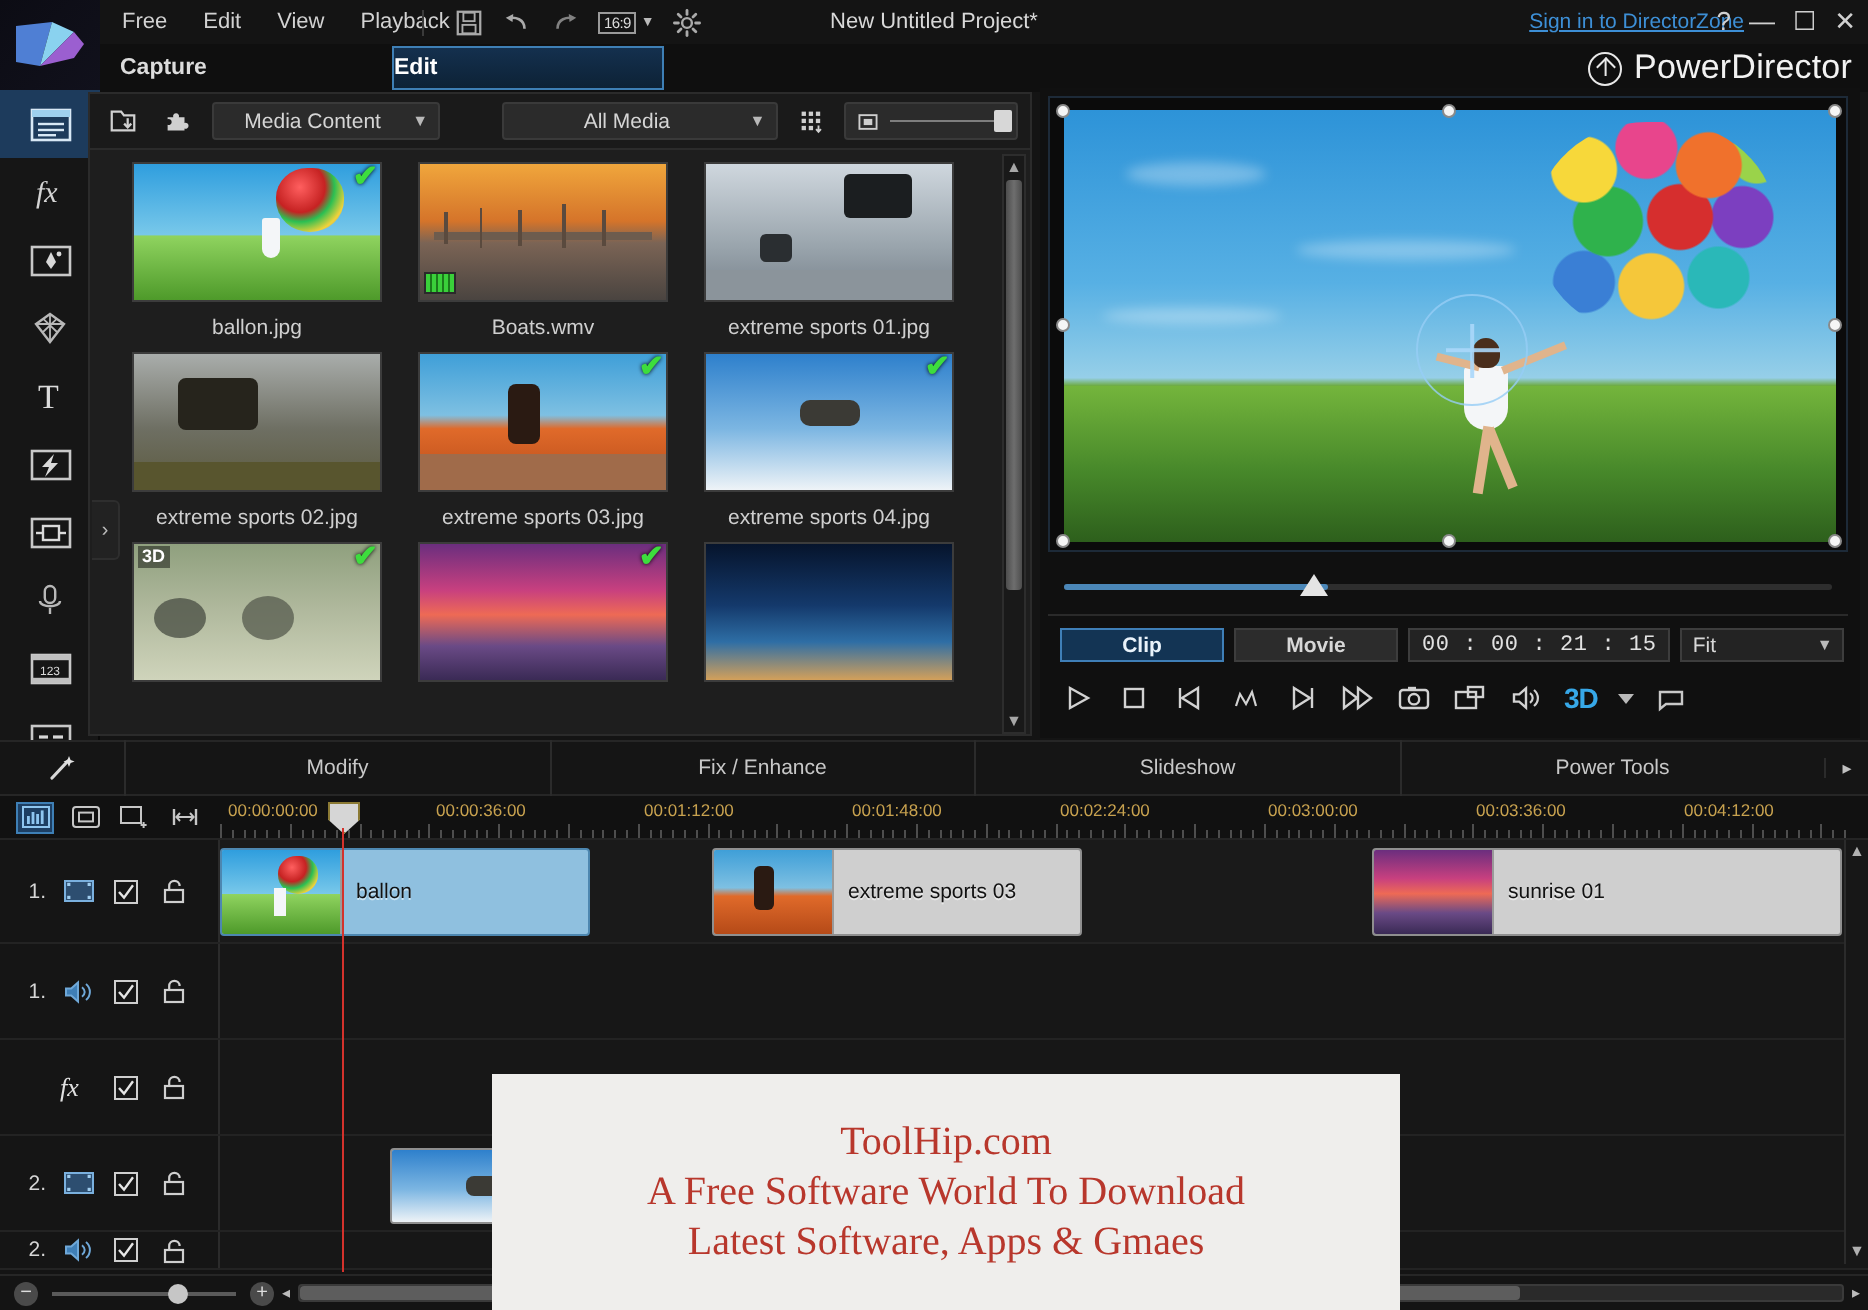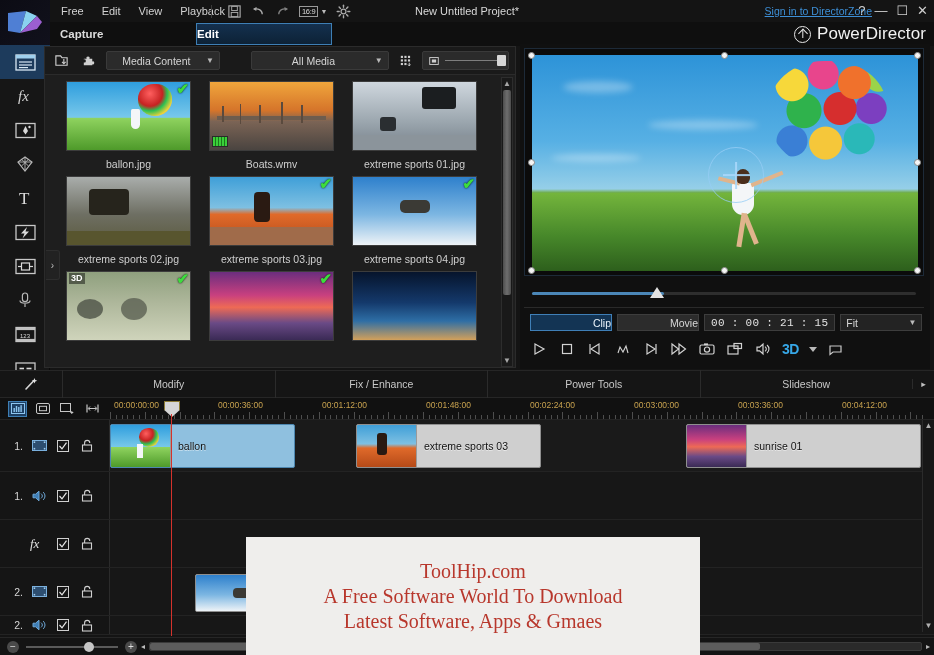--- a/index.html
+++ b/index.html
@@ -195,22 +195,22 @@
   .scrub-fill { position:absolute; left:0; top:0; height:3px; width:132px; background:#4b87b8; border-radius:2px; }
   .scrub-head {
     position:absolute; left:126px; top:3px; width:0; height:0;
     border-left:7px solid transparent; border-right:7px solid transparent;
     border-bottom:11px solid #e4e4e4; cursor:pointer;
   }
   .pv-sep { position:absolute; left:4px; top:263px; width:400px; height:1px; background:#2a2a2a; }
 
   .pv-row1 { position:absolute; left:10px; top:270px; display:flex; align-items:center; gap:5px; }
   .cmbtn {
-    width:82px; height:17px; text-align:right; line-height:17px; font-size:10.5px;
-    border:1px solid #3d3d3d; color:#d7d7d7; background:#2c2c2c; cursor:default;
+    width:82px; height:17px; text-align:center; line-height:17px; font-size:10.5px;
+    border:1px solid #3d3d3d; color:#d7d7d7; background:#2c2c2c; cursor:default;font-weight:bold;
   }
   .cmbtn.sel { background:#133454; border-color:#3f7fb7; color:#e9f2fa; }
   .tcode {
     height:17px; line-height:17px; padding:0 6px; font-size:11px;
     font-family:"Liberation Mono", monospace; color:#e2e2e2;
     background:#232323; border:1px solid #3d3d3d; letter-spacing:.3px;
   }
   .fitsel {
     width:82px; height:17px; background:#232323; border:1px solid #3d3d3d;
     display:flex; align-items:center; justify-content:space-between;
@@ -739,22 +739,22 @@
 
   <div class="funcbar">
     <div class="fb-magic">
       <svg width="16" height="16" viewBox="0 0 16 16">
         <path d="M3 13 L11 4.5" stroke="#d8d8d8" stroke-width="1.6" stroke-linecap="round"></path>
         <path d="M11.5 2 L12.3 4 L14.3 4.7 L12.3 5.5 L11.5 7.5 L10.7 5.5 L8.7 4.7 L10.7 4 Z" fill="#e2e2e2"></path>
       </svg>
     </div>
     <div class="fb-item">Modify</div>
     <div class="fb-item">Fix / Enhance</div>
+    <div class="fb-item">Slideshow</div>
     <div class="fb-item">Power Tools</div>
-    <div class="fb-item">Slideshow</div>
     <div class="fb-more">▸</div>
   </div>
 
   <div class="tl">
 
     <div class="tl-tools">
       <div class="tl-tool on">
         <svg width="14" height="11" viewBox="0 0 14 11">
           <rect x="0.5" y="0.5" width="13" height="10" fill="none" stroke="#8ec6f0" stroke-width="1"></rect>
           <g fill="#8ec6f0">

